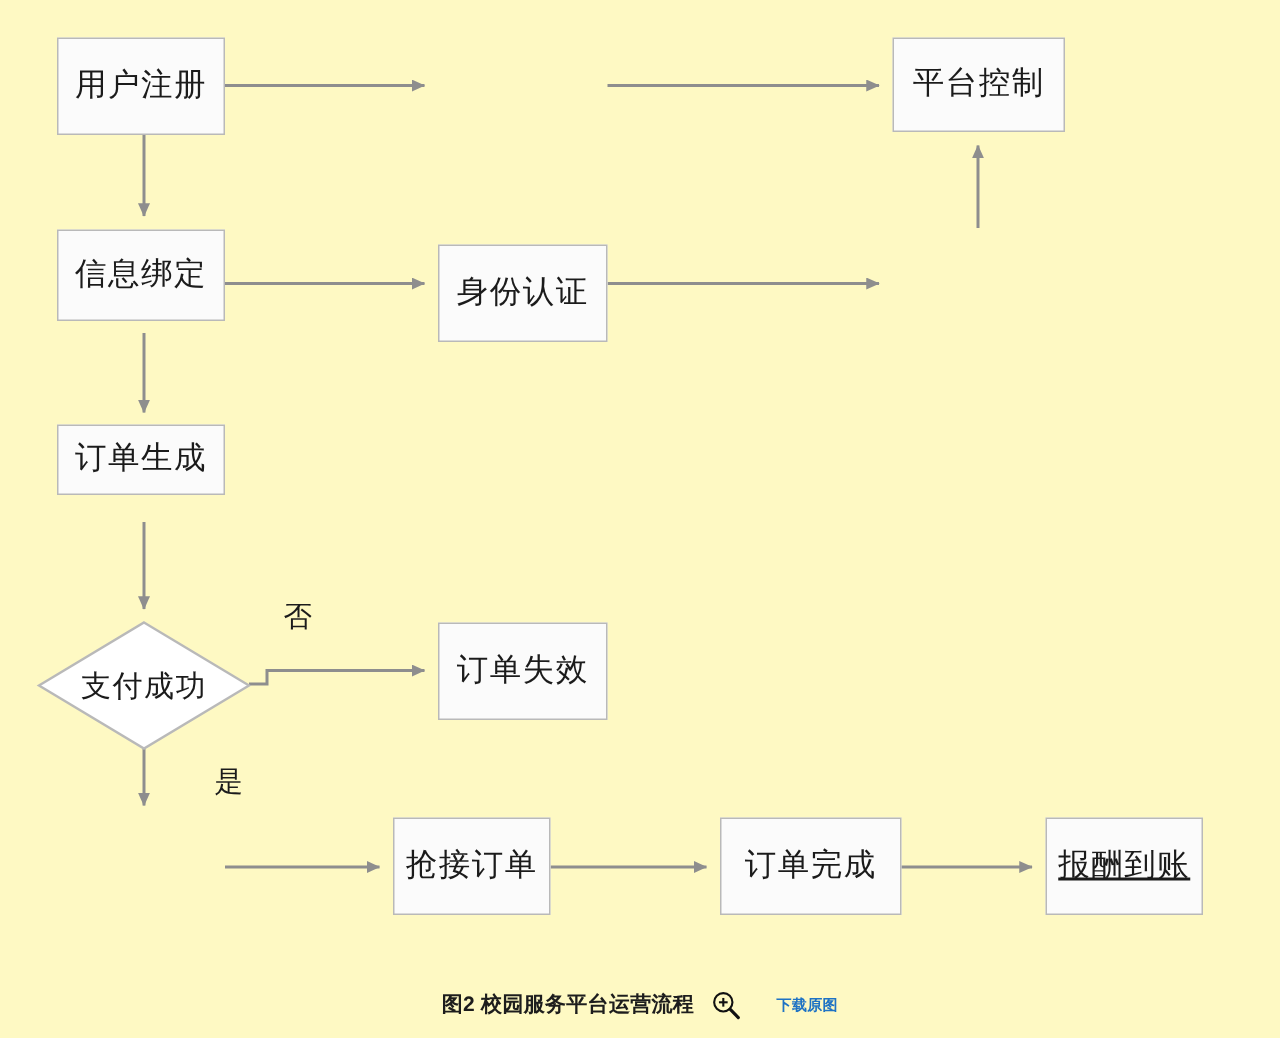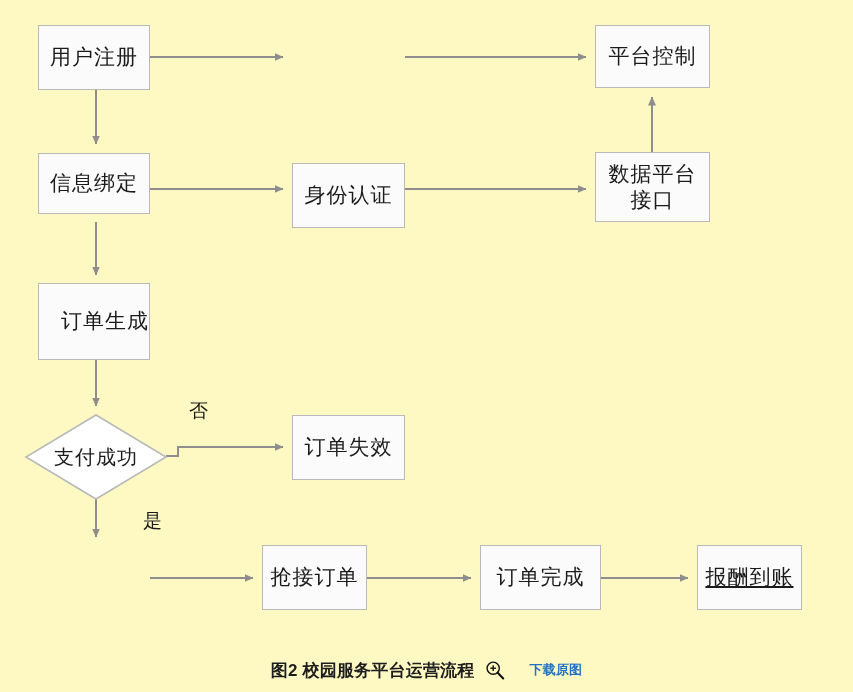--- a/index.html
+++ b/index.html
@@ -101,38 +101,38 @@
     left: 0;
     top: 655px;
     width: 853px;
     height: 30px;
     display: flex;
     align-items: center;
     justify-content: center;
     gap: 0px;
   }
   #caption-text {
-    font-size: 17px;
+    font-size: 14px;
     font-weight: bold;
     color: #1d1d1d;
     letter-spacing: 0.2px;
     font-family: "Liberation Sans", "DejaVu Sans", sans-serif;
   }
   #zoom-icon {
     display: inline-flex;
     align-items: center;
     justify-content: center;
     width: 24px;
     height: 22px;
     margin-left: 9px;
     cursor: pointer;
   }
   #download-link {
     margin-left: 22px;
-    font-size: 13px;
+    font-size: 10px;
     font-weight: bold;
     color: #1f73c4;
     text-decoration: none;
     letter-spacing: 0.2px;
     cursor: pointer;
     font-family: "Liberation Sans", "DejaVu Sans", sans-serif;
   }
 </style>
 </head>
 <body>
@@ -185,26 +185,22 @@
   </div>
 
   <div class="node" style="left:38px; top:153px; width:112px; height:61px;">
     <span class="label-inner">信息绑定</span>
   </div>
 
   <div class="node" style="left:292px; top:163px; width:113px; height:65px;">
     <span class="label-inner">身份认证</span>
   </div>
 
-  <div class="node two-line" style="left:595px; top:152px; width:115px; height:70px;">
-    <span class="line-cjk">数据平台</span>
-    <span class="line-cjk">接口</span>
-  </div>
-
-  <div class="node" style="left:38px; top:283px; width:112px; height:77px;justify-content:flex-end;">
+
+  <div class="node" style="left:38px; top:283px; width:112px; height:47px;">
     <span class="label-inner">订单生成</span>
   </div>
 
   <div class="diamond-wrap" style="left:24px; top:413px; width:144px; height:88px;">
     <svg width="144" height="88" viewBox="0 0 144 88" xmlns="http://www.w3.org/2000/svg">
       <polygon points="72,2 142,44 72,86 2,44" fill="#ffffff" stroke="#b9b9b9" stroke-width="1.6"></polygon>
     </svg>
     <div class="diamond-text">支付成功</div>
   </div>
 

